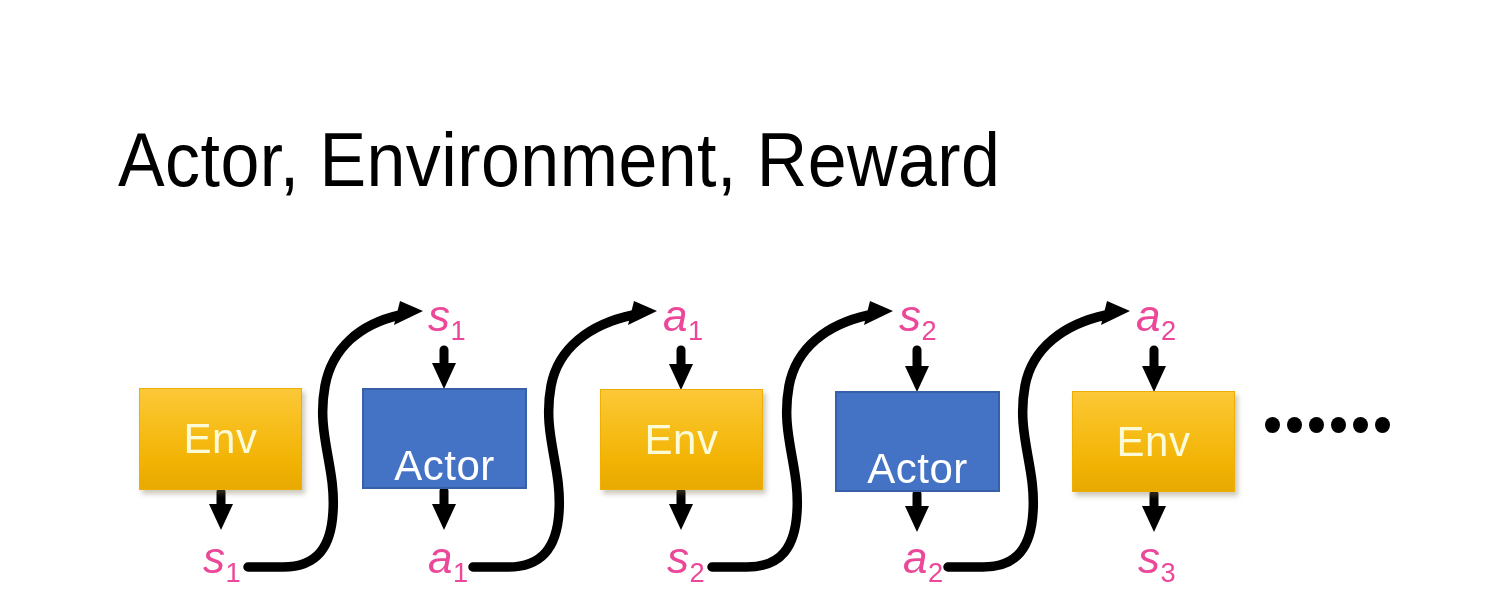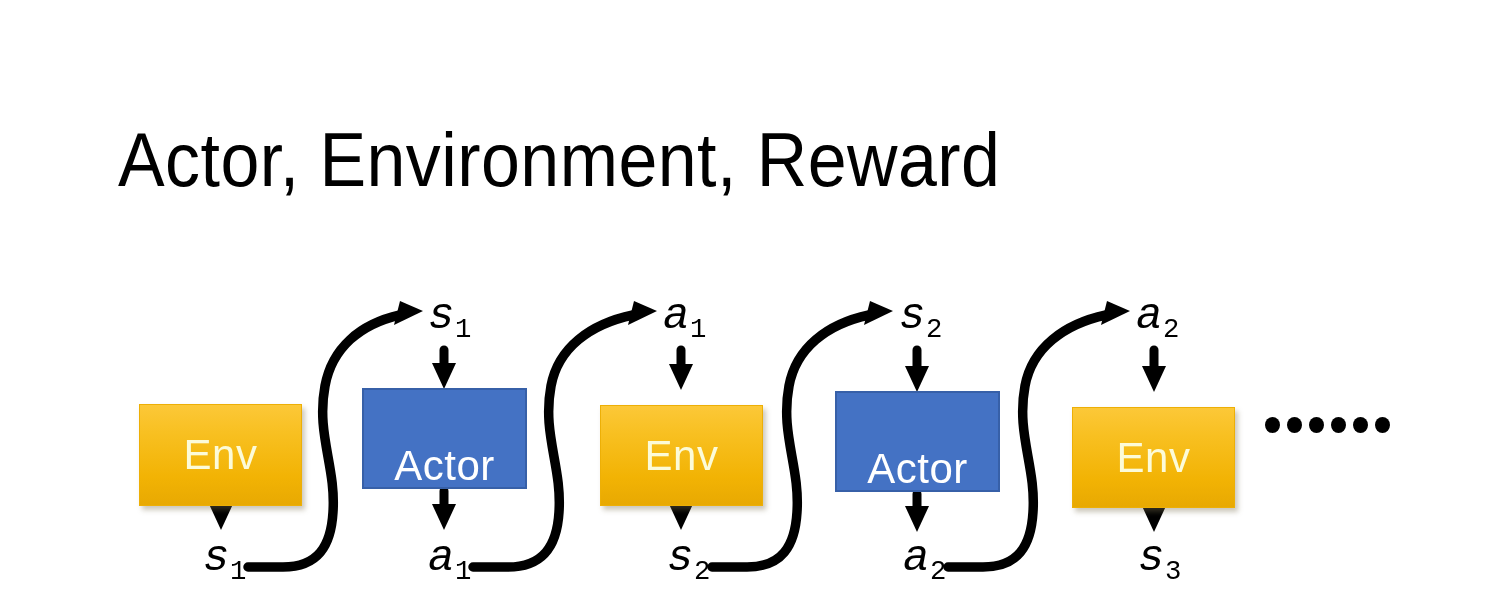--- a/index.html
+++ b/index.html
@@ -58,38 +58,37 @@
     font-size: 42px;
     line-height: 1;
     letter-spacing: 0.5px;
     z-index: 5;
   }
   .block-env {
     background: linear-gradient(180deg, #FCC838 0%, #F8C021 28%, #F2B304 72%, #E8A902 100%);
     border: 1px solid #EDAF06;
     color: #FCFBD8;
     box-shadow: 3px 4px 5px rgba(120,110,80,0.38);
-    margin-top: 16px;
   }
   .block-actor {
     background: #4472C4;
     border: 2px solid #3760A8;
     color: #FFFFFF;
     box-shadow: none;
     align-items: flex-end;
   }
 
   
   .mlabel {
     position: absolute;
-    font-family: Liberation Mono, monospace;
+    font-family: Liberation Sans, sans-serif;
     font-style: italic;
     font-size: 44px;
     line-height: 1;
-    color: #000000;
+    color: #ec4899;
     white-space: nowrap;
     z-index: 6;
   }
   .mlabel sub {
     font-size: 0.62em;
     font-style: normal;
     vertical-align: -0.32em;
     margin-left: 0.5px;
     letter-spacing: 0;
   }

